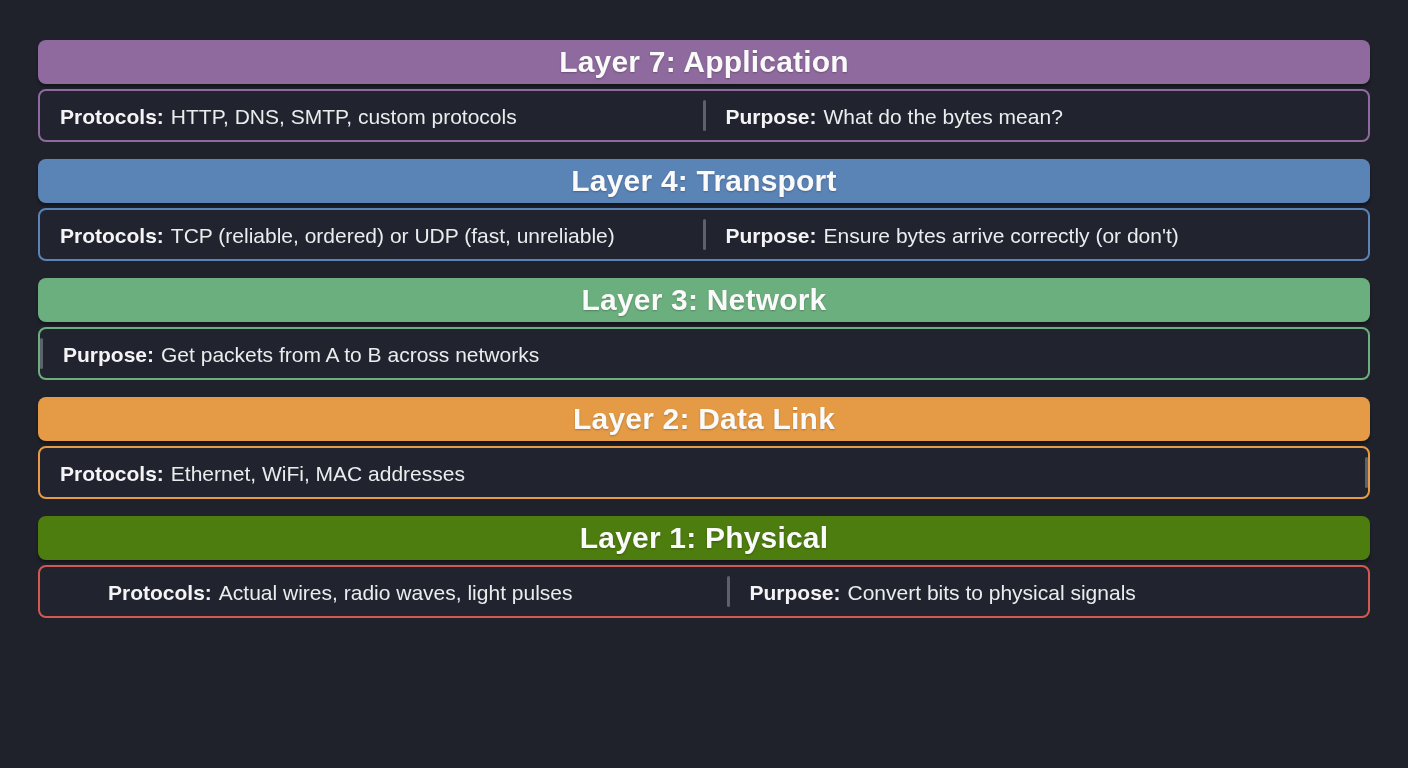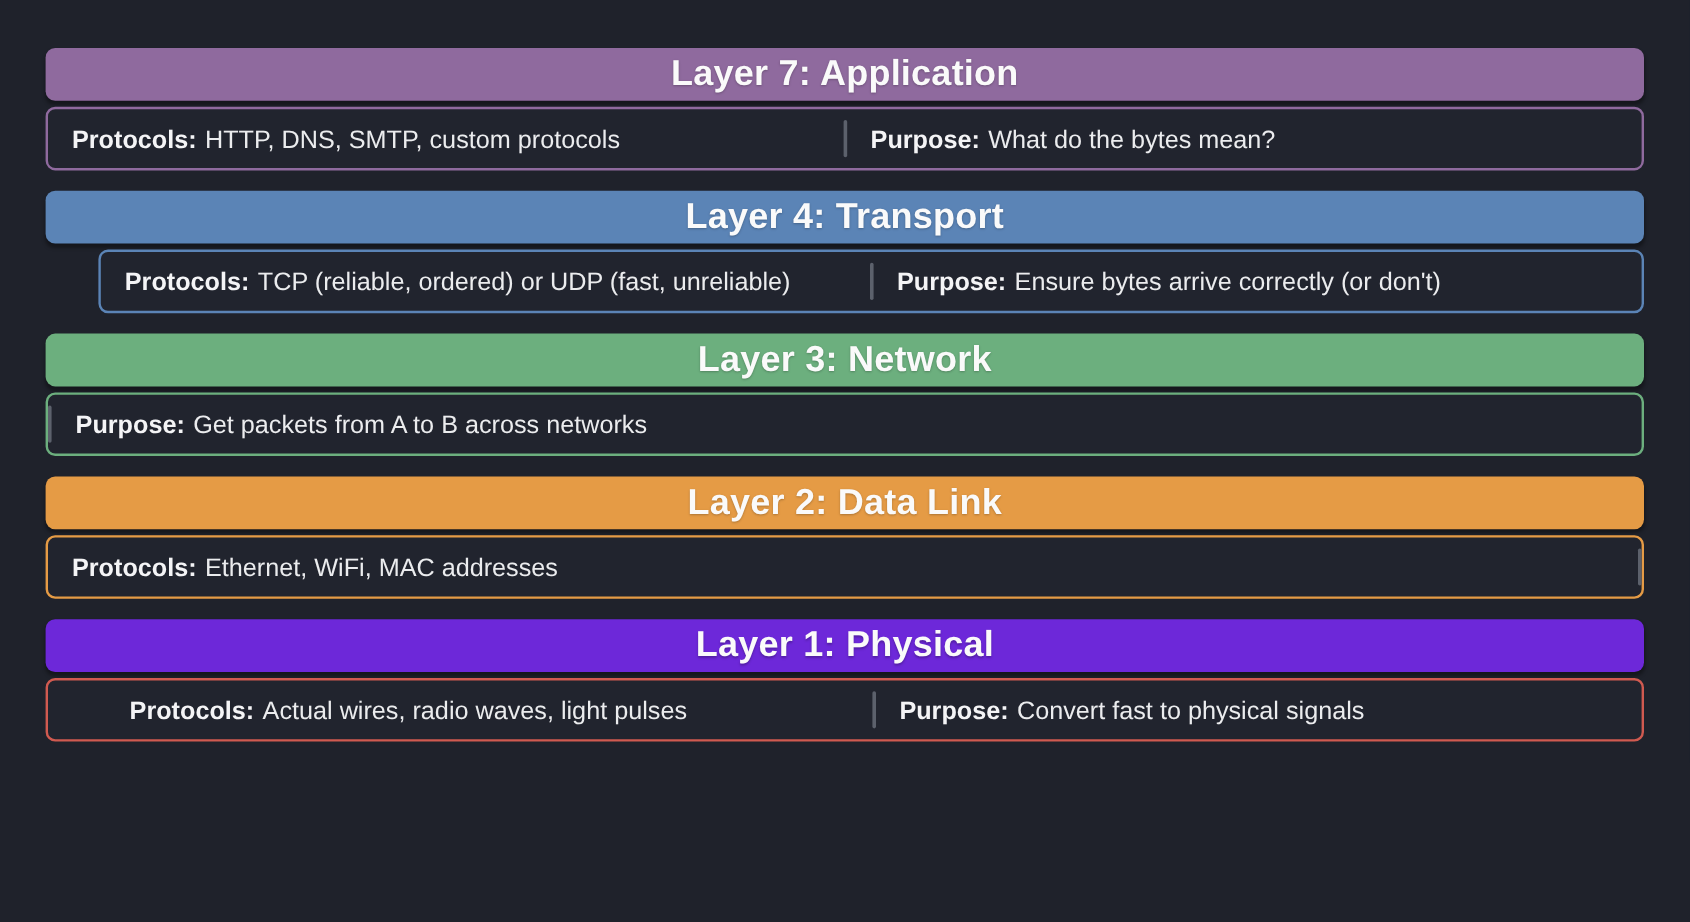--- a/index.html
+++ b/index.html
@@ -78,21 +78,21 @@
       </div>
       <div class="cell-divider"></div>
       <div class="cell purpose">
         <p class="cell-text"><span class="cell-label">Purpose:</span><span>What do the bytes mean?</span></p>
       </div>
     </div>
   </section>
 
   <section class="layer">
     <div class="layer-header" style="background-color: rgb(91, 132, 182);">Layer 4: Transport</div>
-    <div class="layer-details" style="border-color: rgb(91, 132, 182); margin-left: 44px;">
+    <div class="layer-details" style="border-color: rgb(91, 132, 182);">
       <div class="cell protocols">
         <p class="cell-text"><span class="cell-label">Protocols:</span><span>TCP (reliable, ordered) or UDP (fast, unreliable)</span></p>
       </div>
       <div class="cell-divider"></div>
       <div class="cell purpose">
         <p class="cell-text"><span class="cell-label">Purpose:</span><span>Ensure bytes arrive correctly (or don't)</span></p>
       </div>
     </div>
   </section>
 
@@ -110,25 +110,25 @@
     <div class="layer-header" style="background-color: rgb(229, 155, 69);">Layer 2: Data Link</div>
     <div class="layer-details" style="border-color: rgb(229, 155, 69);">
       <div class="cell protocols">
         <p class="cell-text"><span class="cell-label">Protocols:</span><span>Ethernet, WiFi, MAC addresses</span></p>
       </div>
       <div class="cell-divider"></div>
     </div>
   </section>
 
   <section class="layer">
-    <div class="layer-header" style="background-color: #6d28d9;">Layer 1: Physical</div>
+    <div class="layer-header" style="background-color: #4d7c0f;">Layer 1: Physical</div>
     <div class="layer-details" style="border-color: rgb(208, 90, 80); padding-left: 48px;">
       <div class="cell protocols">
         <p class="cell-text"><span class="cell-label">Protocols:</span><span>Actual wires, radio waves, light pulses</span></p>
       </div>
       <div class="cell-divider"></div>
       <div class="cell purpose">
-        <p class="cell-text"><span class="cell-label">Purpose:</span><span>Convert fast to physical signals</span></p>
+        <p class="cell-text"><span class="cell-label">Purpose:</span><span>Convert bits to physical signals</span></p>
       </div>
     </div>
   </section>
 
 </div>
 
 </body></html>

